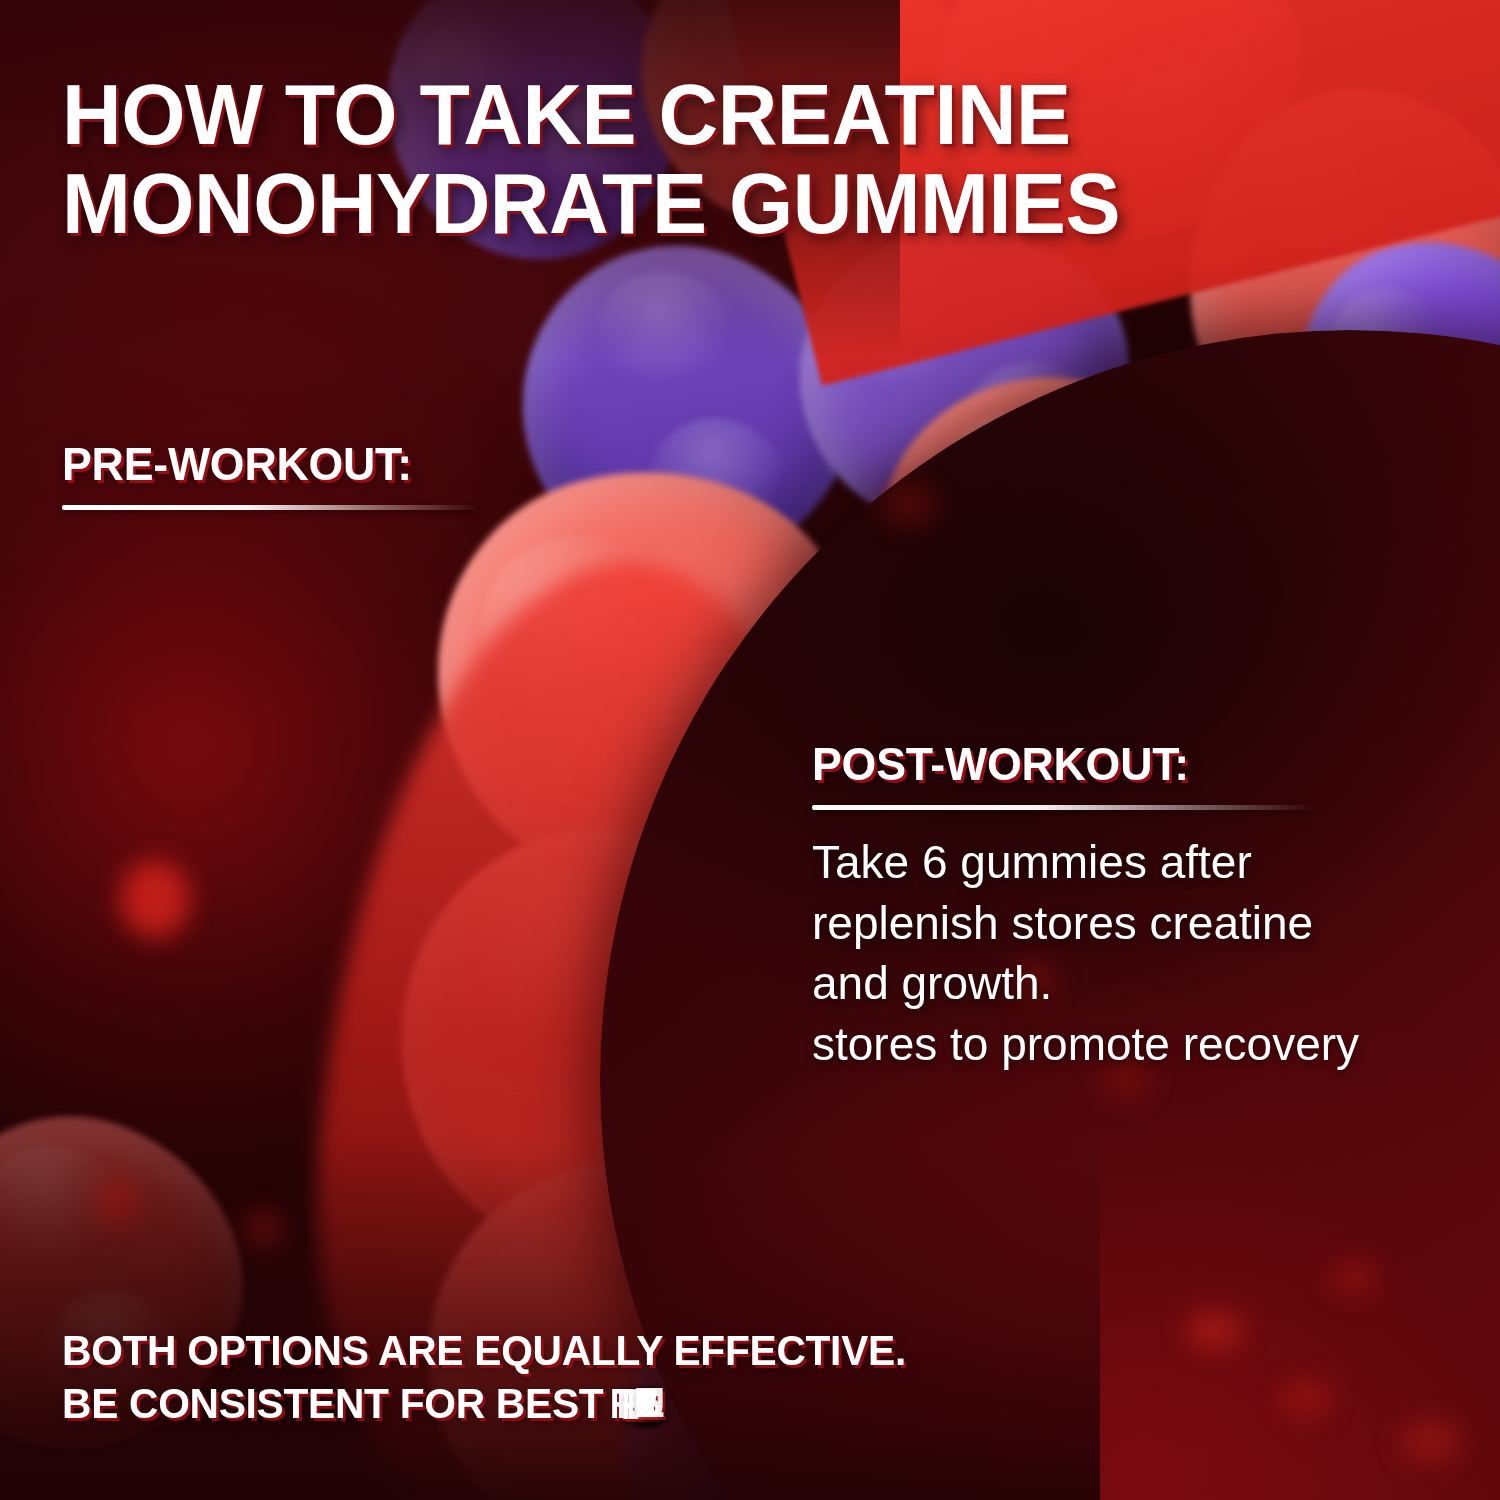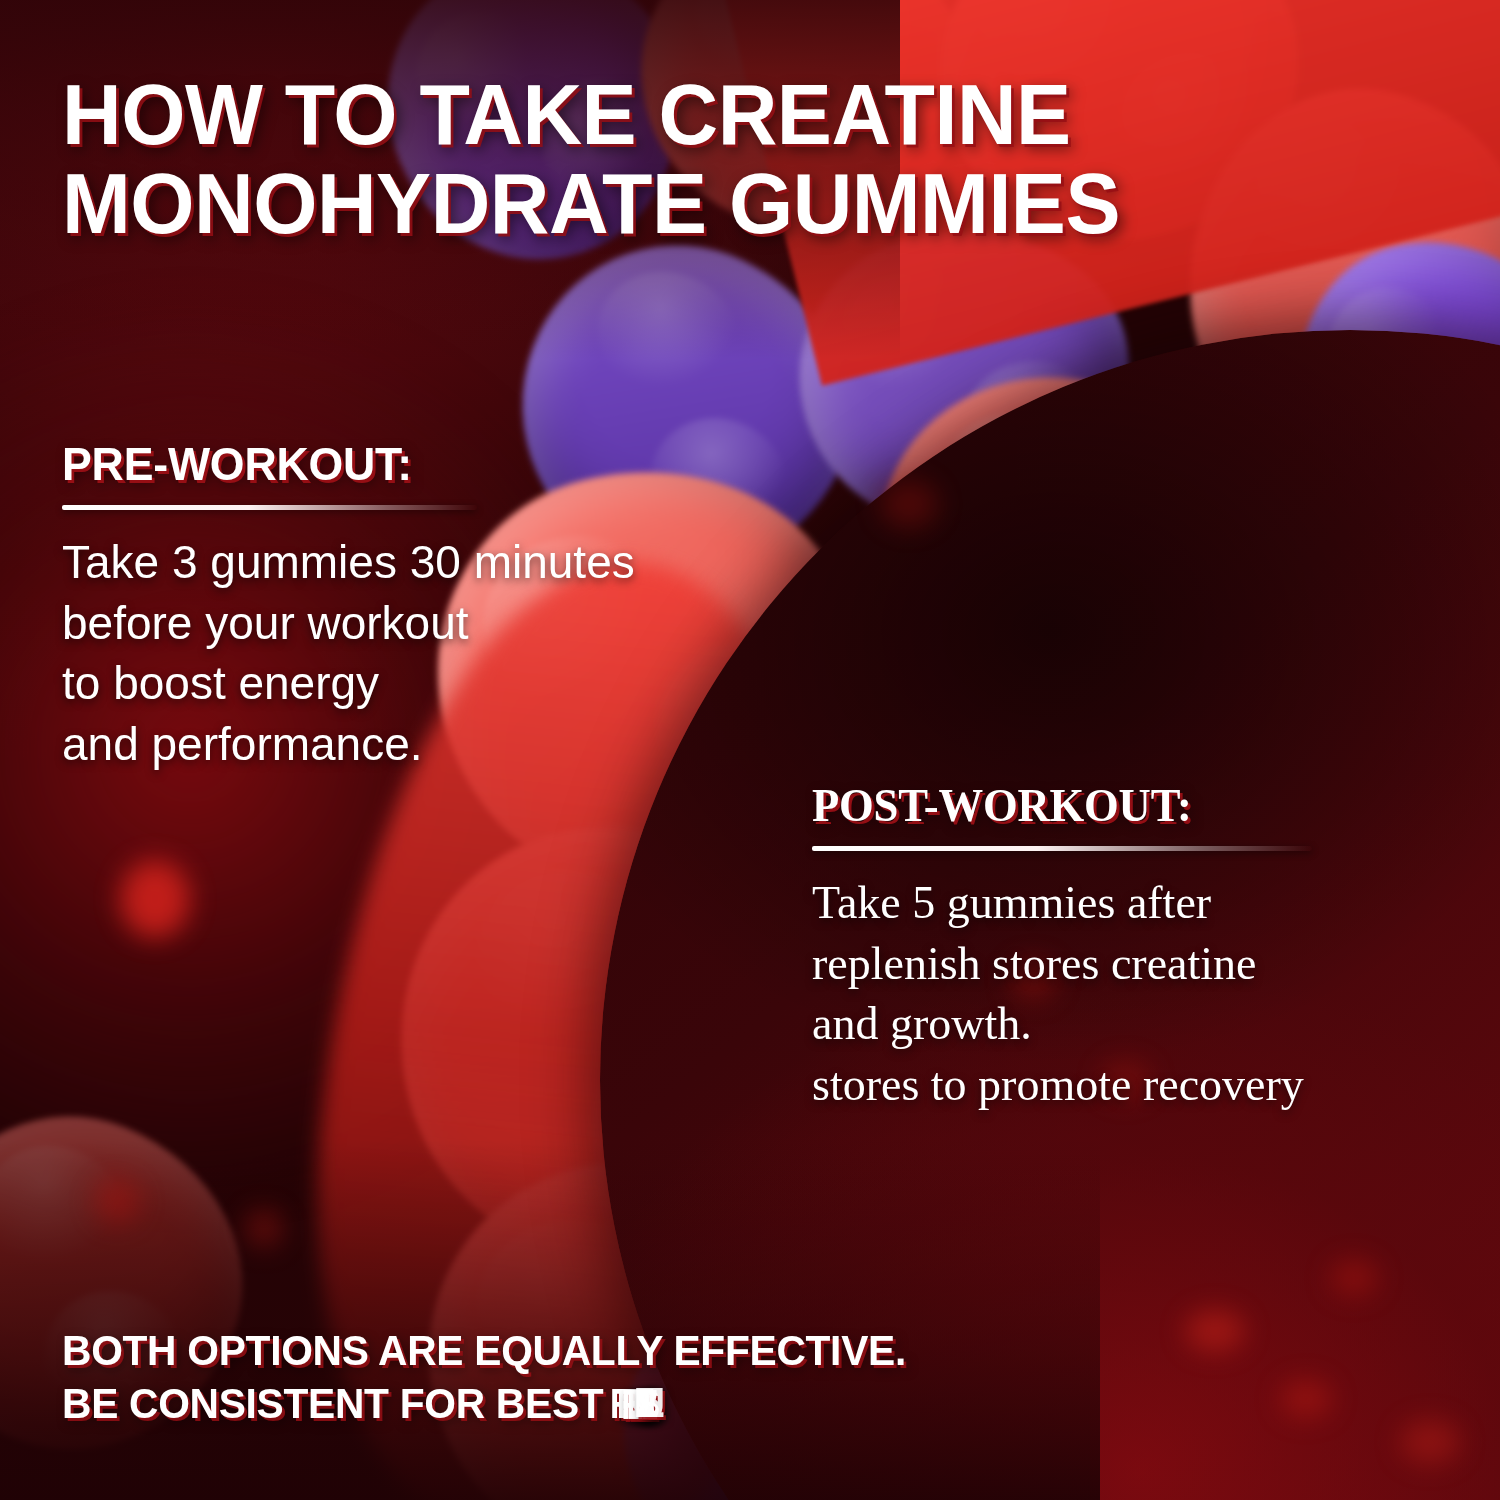--- a/index.html
+++ b/index.html
@@ -106,21 +106,21 @@
   .sec-body{
     color:#fff;font-weight:400;font-size:46px;line-height:1.32;
     margin-top:22px;
     text-shadow:0 3px 9px rgba(0,0,0,.6);
   }
   .sec-body .ln{display:block;white-space:nowrap;}
 
   #pre-section{left:62px;top:436px;width:720px;}
   #pre-section .rule{width:415px;}
 
-  #post-section{left:812px;top:778px;width:680px;font-family:Liberation Serif, serif;}
+  #post-section{left:812px;top:736px;width:680px;}
   #post-section .rule{width:500px;}
 
   
   .bottom{
     position:absolute;left:62px;top:1325px;width:1420px;
     color:#fff;font-weight:700;font-size:42px;line-height:1.25;
     text-transform:uppercase;letter-spacing:-.3px;
     transform:scaleX(.97);transform-origin:left top;
     text-shadow:
       3px 3px 0 rgba(150,14,20,.85),
@@ -197,33 +197,27 @@
   <div class="layer-text">
 
     <div class="title">
       <span class="l1">HOW TO TAKE CREATINE</span>
       <span class="l2">MONOHYDRATE GUMMIES</span>
     </div>
 
     <div class="section" id="pre-section">
       <div class="sec-head">PRE-WORKOUT:</div>
       <div class="rule"></div>
-      <div class="sec-body">
-        <span class="ln">Take 3 gummies 30 minutes</span>
-        <span class="ln">before your workout</span>
-        <span class="ln">to boost energy</span>
-        <span class="ln">and performance.</span>
-      </div>
     </div>
 
     <div class="section" id="post-section">
       <div class="sec-head">POST-WORKOUT:</div>
       <div class="rule"></div>
       <div class="sec-body">
-        <span class="ln">Take 5 gummies after</span>
+        <span class="ln">Take 6 gummies after</span>
         <span class="ln">replenish stores creatine</span>
         <span class="ln">and growth.</span>
         <span class="ln">stores to promote recovery</span>
       </div>
     </div>
 
     <div class="bottom">
       <span class="bl">BOTH OPTIONS ARE EQUALLY EFFECTIVE.</span>
       <span class="bl">
         <span>BE CONSISTENT FOR BEST </span><span class="glitch"><span>RESULTS</span><span class="g2">RESULTS</span><span class="g3">RESULTS</span></span>

